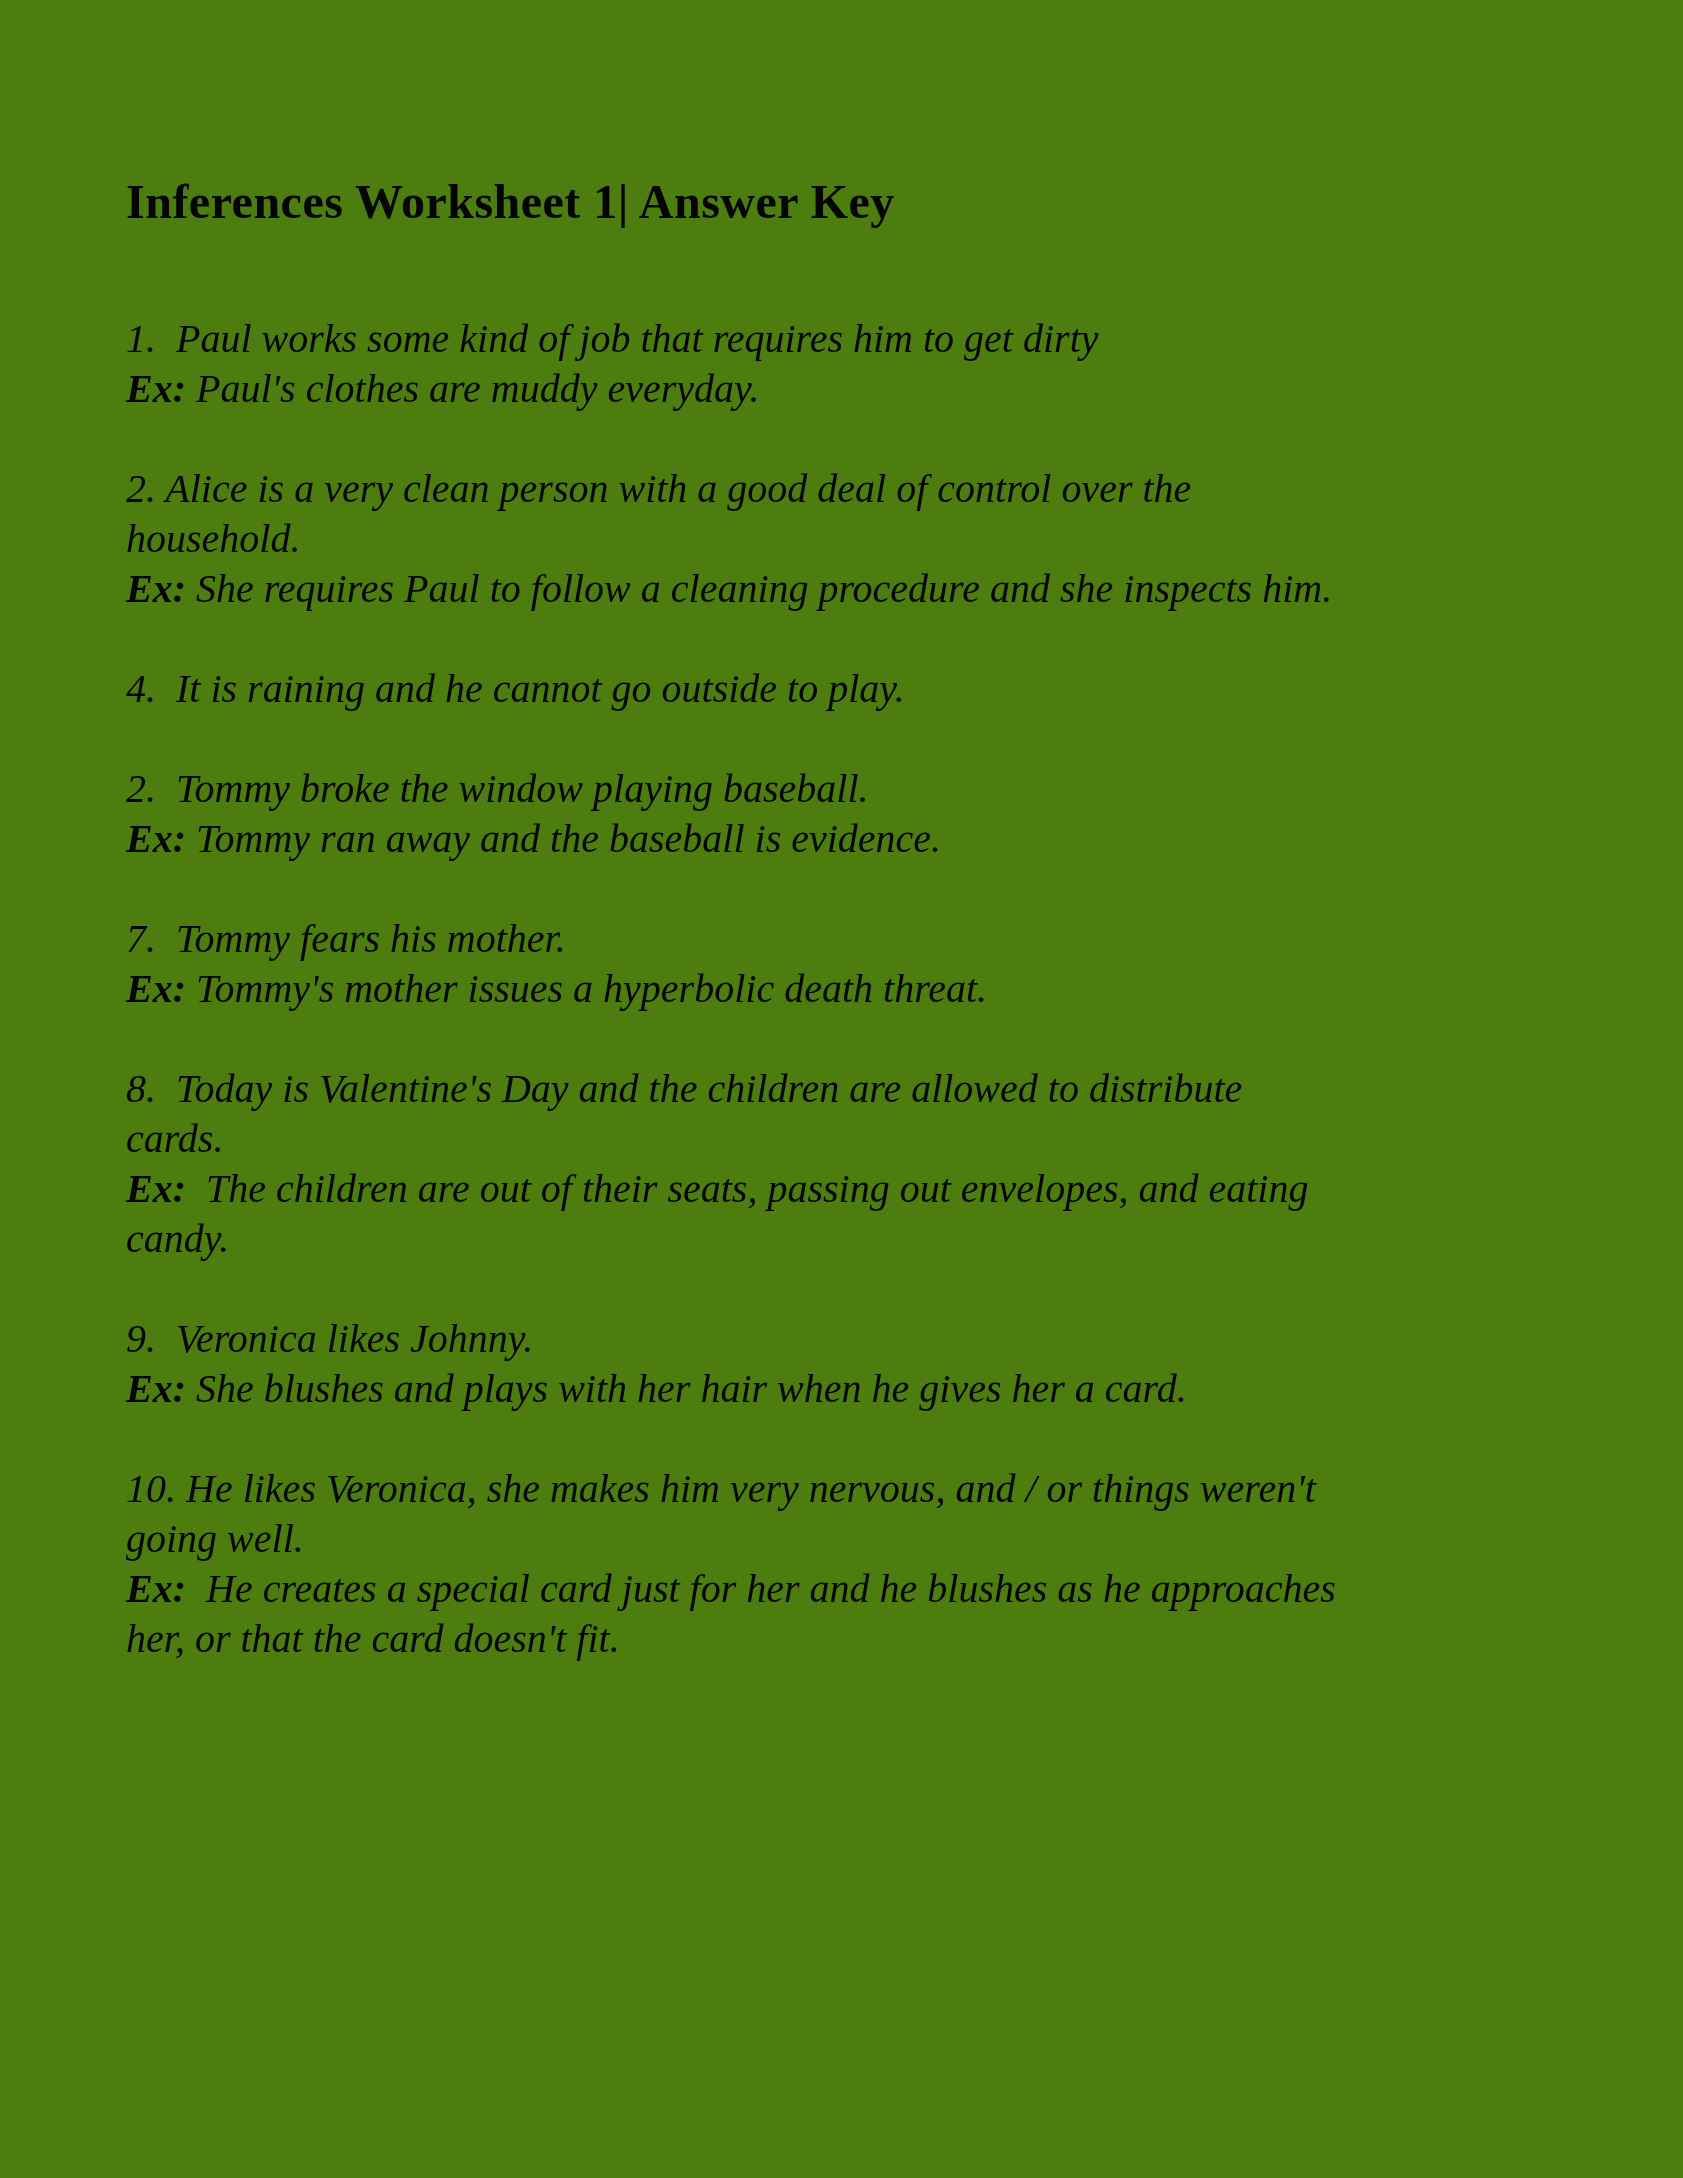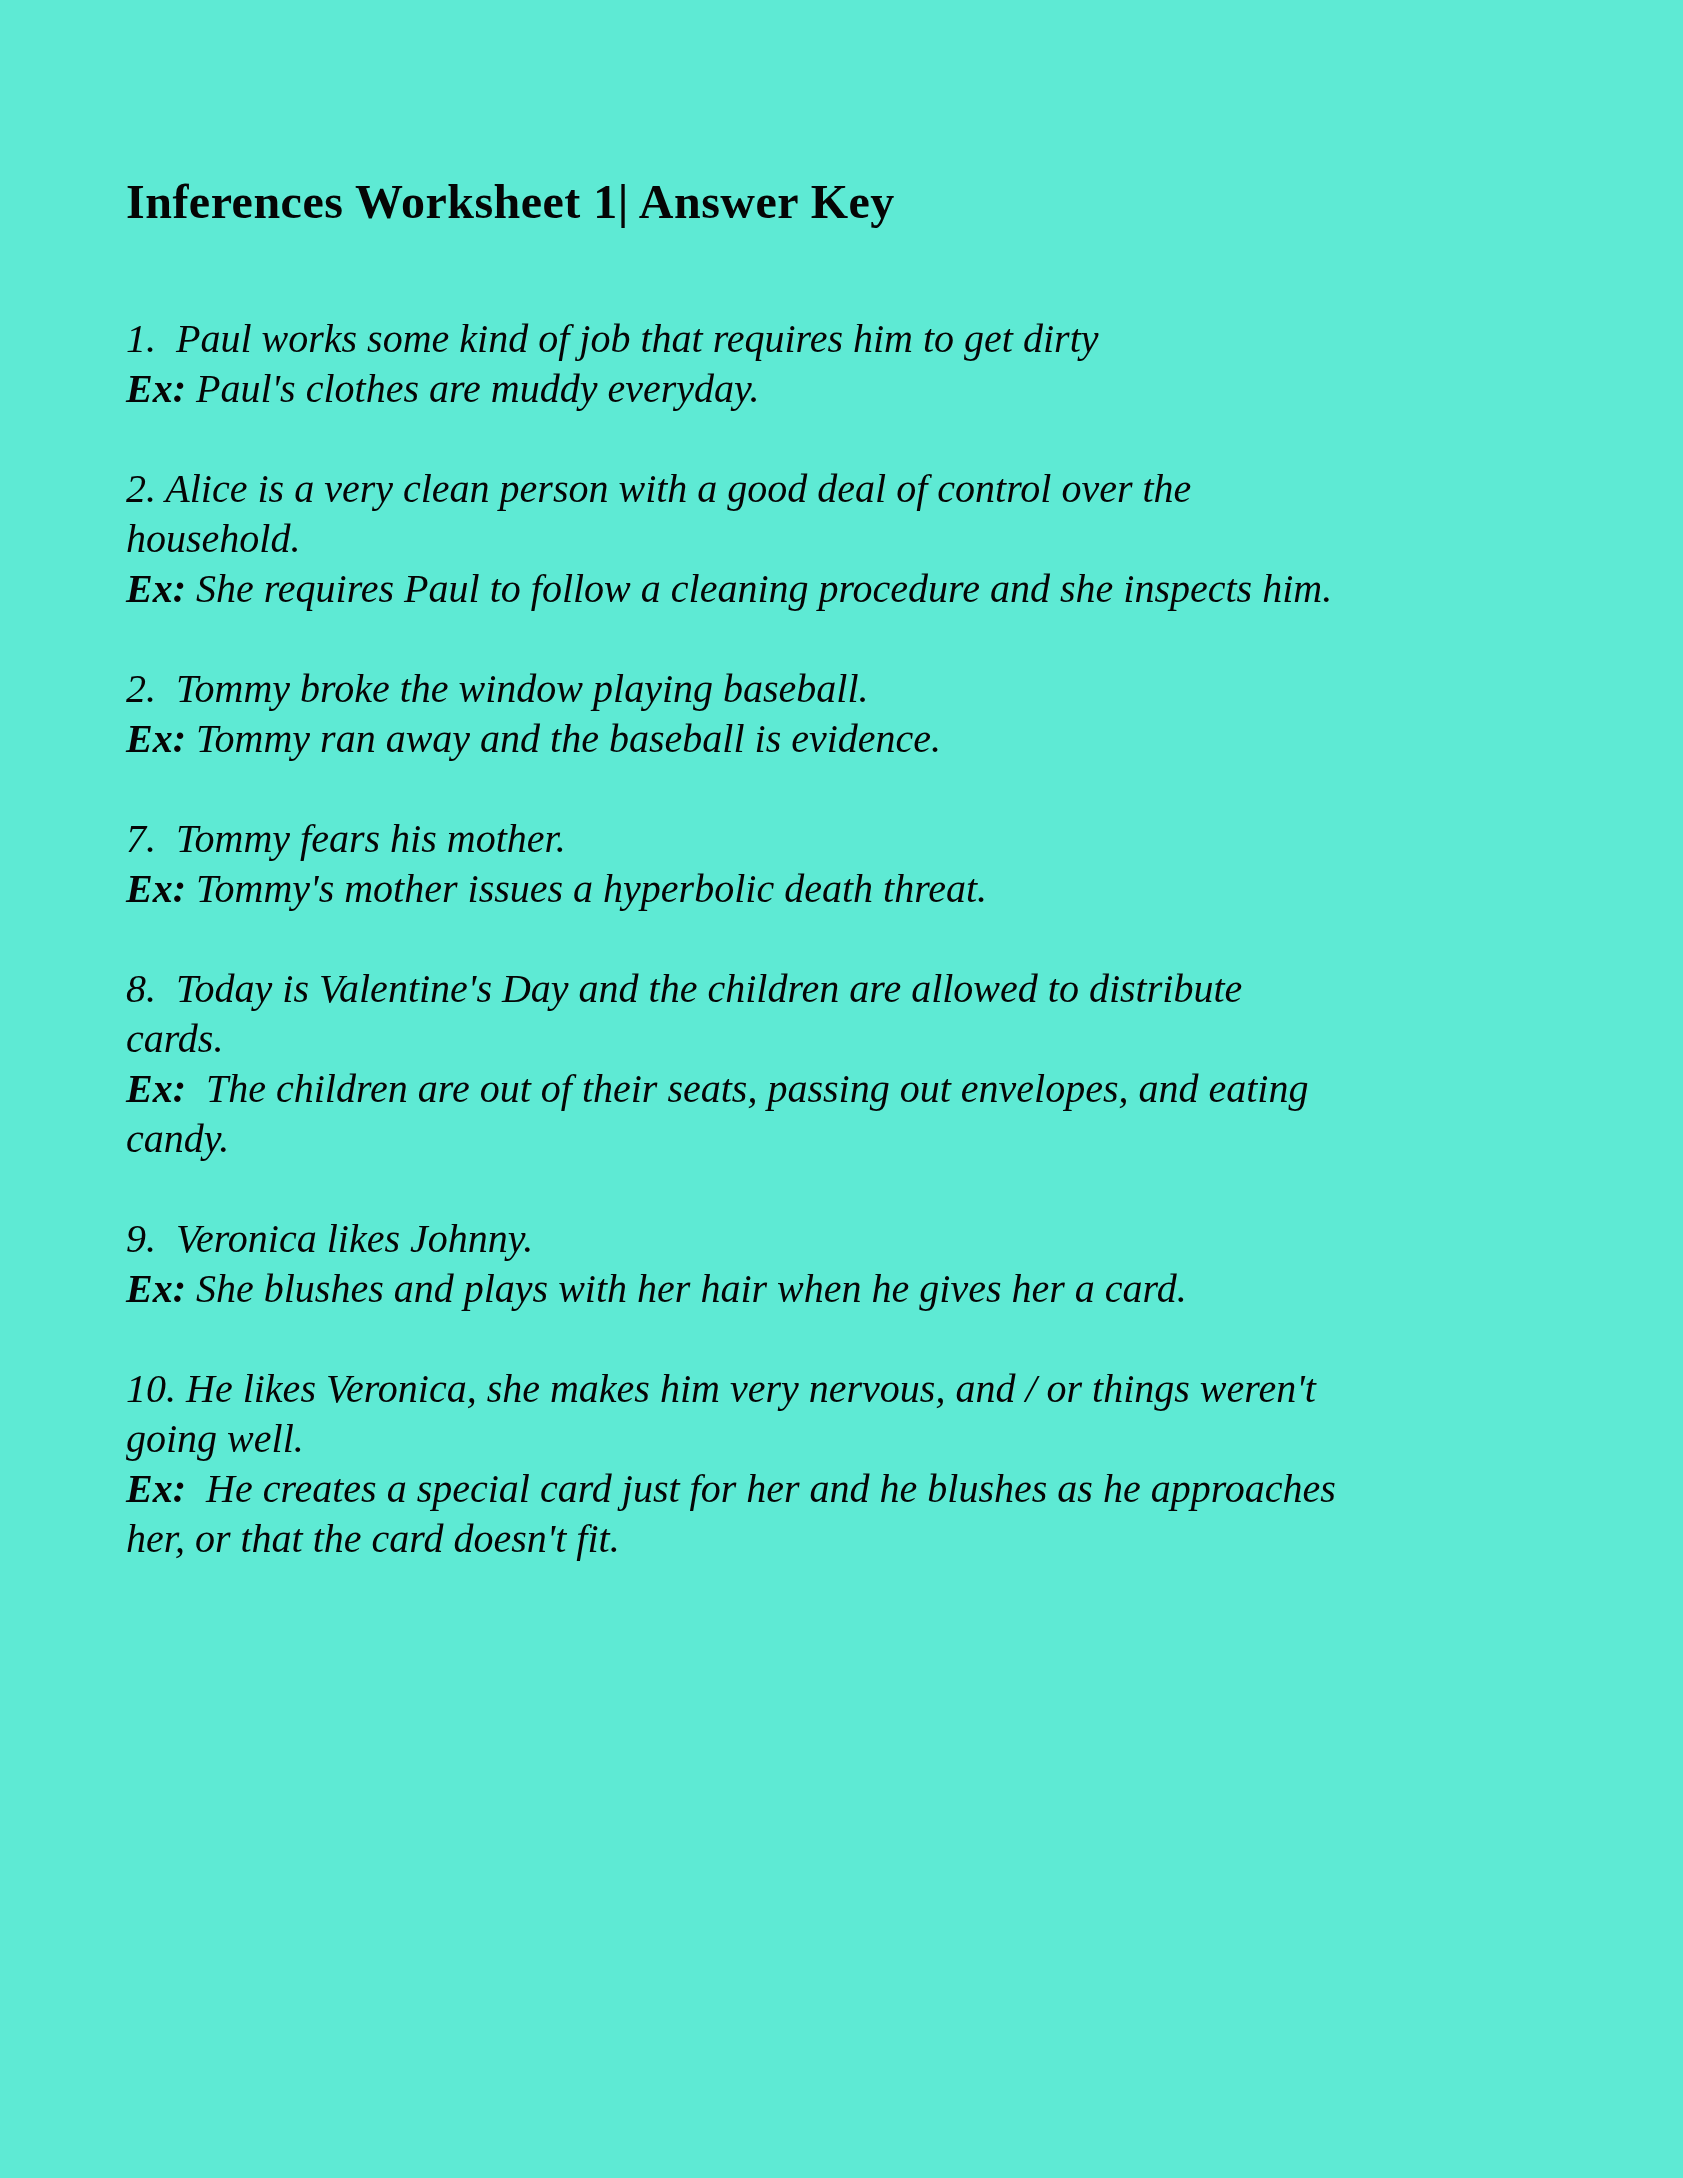--- a/index.html
+++ b/index.html
@@ -12,21 +12,21 @@
     height: 2178px;
     font-family: "Liberation Serif", "DejaVu Serif", serif;
     color: #050505;
     overflow: hidden;
   }
   .page {
     box-sizing: border-box;
     width: 1683px;
     height: 2178px;
     padding: 173px 119px 0 126px;
-    background: #5eead4;
+    background: #4d7c0f;
   }
   .title {
     font-size: 48px;
     font-weight: bold;
     line-height: 57px;
     margin: 0 0 84px 0;
     white-space: pre-wrap;
     letter-spacing: 0.5px;
   }
   .items {
@@ -54,20 +54,21 @@
       <div class="item">
         <div class="line">1.  Paul works some kind of job that requires him to get dirty</div>
         <div class="line"><b class="ex-label">Ex:</b><span> Paul's clothes are muddy everyday.</span></div>
       </div>
       <div class="item">
         <div class="line">2. Alice is a very clean person with a good deal of control over the</div>
         <div class="line">household.</div>
         <div class="line"><b class="ex-label">Ex:</b><span> She requires Paul to follow a cleaning procedure and she inspects him.</span></div>
       </div>
       <div class="item">
+        <div class="line">4.  It is raining and he cannot go outside to play.</div>
       </div>
       <div class="item">
         <div class="line">2.  Tommy broke the window playing baseball.</div>
         <div class="line"><b class="ex-label">Ex:</b><span> Tommy ran away and the baseball is evidence.</span></div>
       </div>
       <div class="item">
         <div class="line">7.  Tommy fears his mother.</div>
         <div class="line"><b class="ex-label">Ex:</b><span> Tommy's mother issues a hyperbolic death threat.</span></div>
       </div>
       <div class="item">

